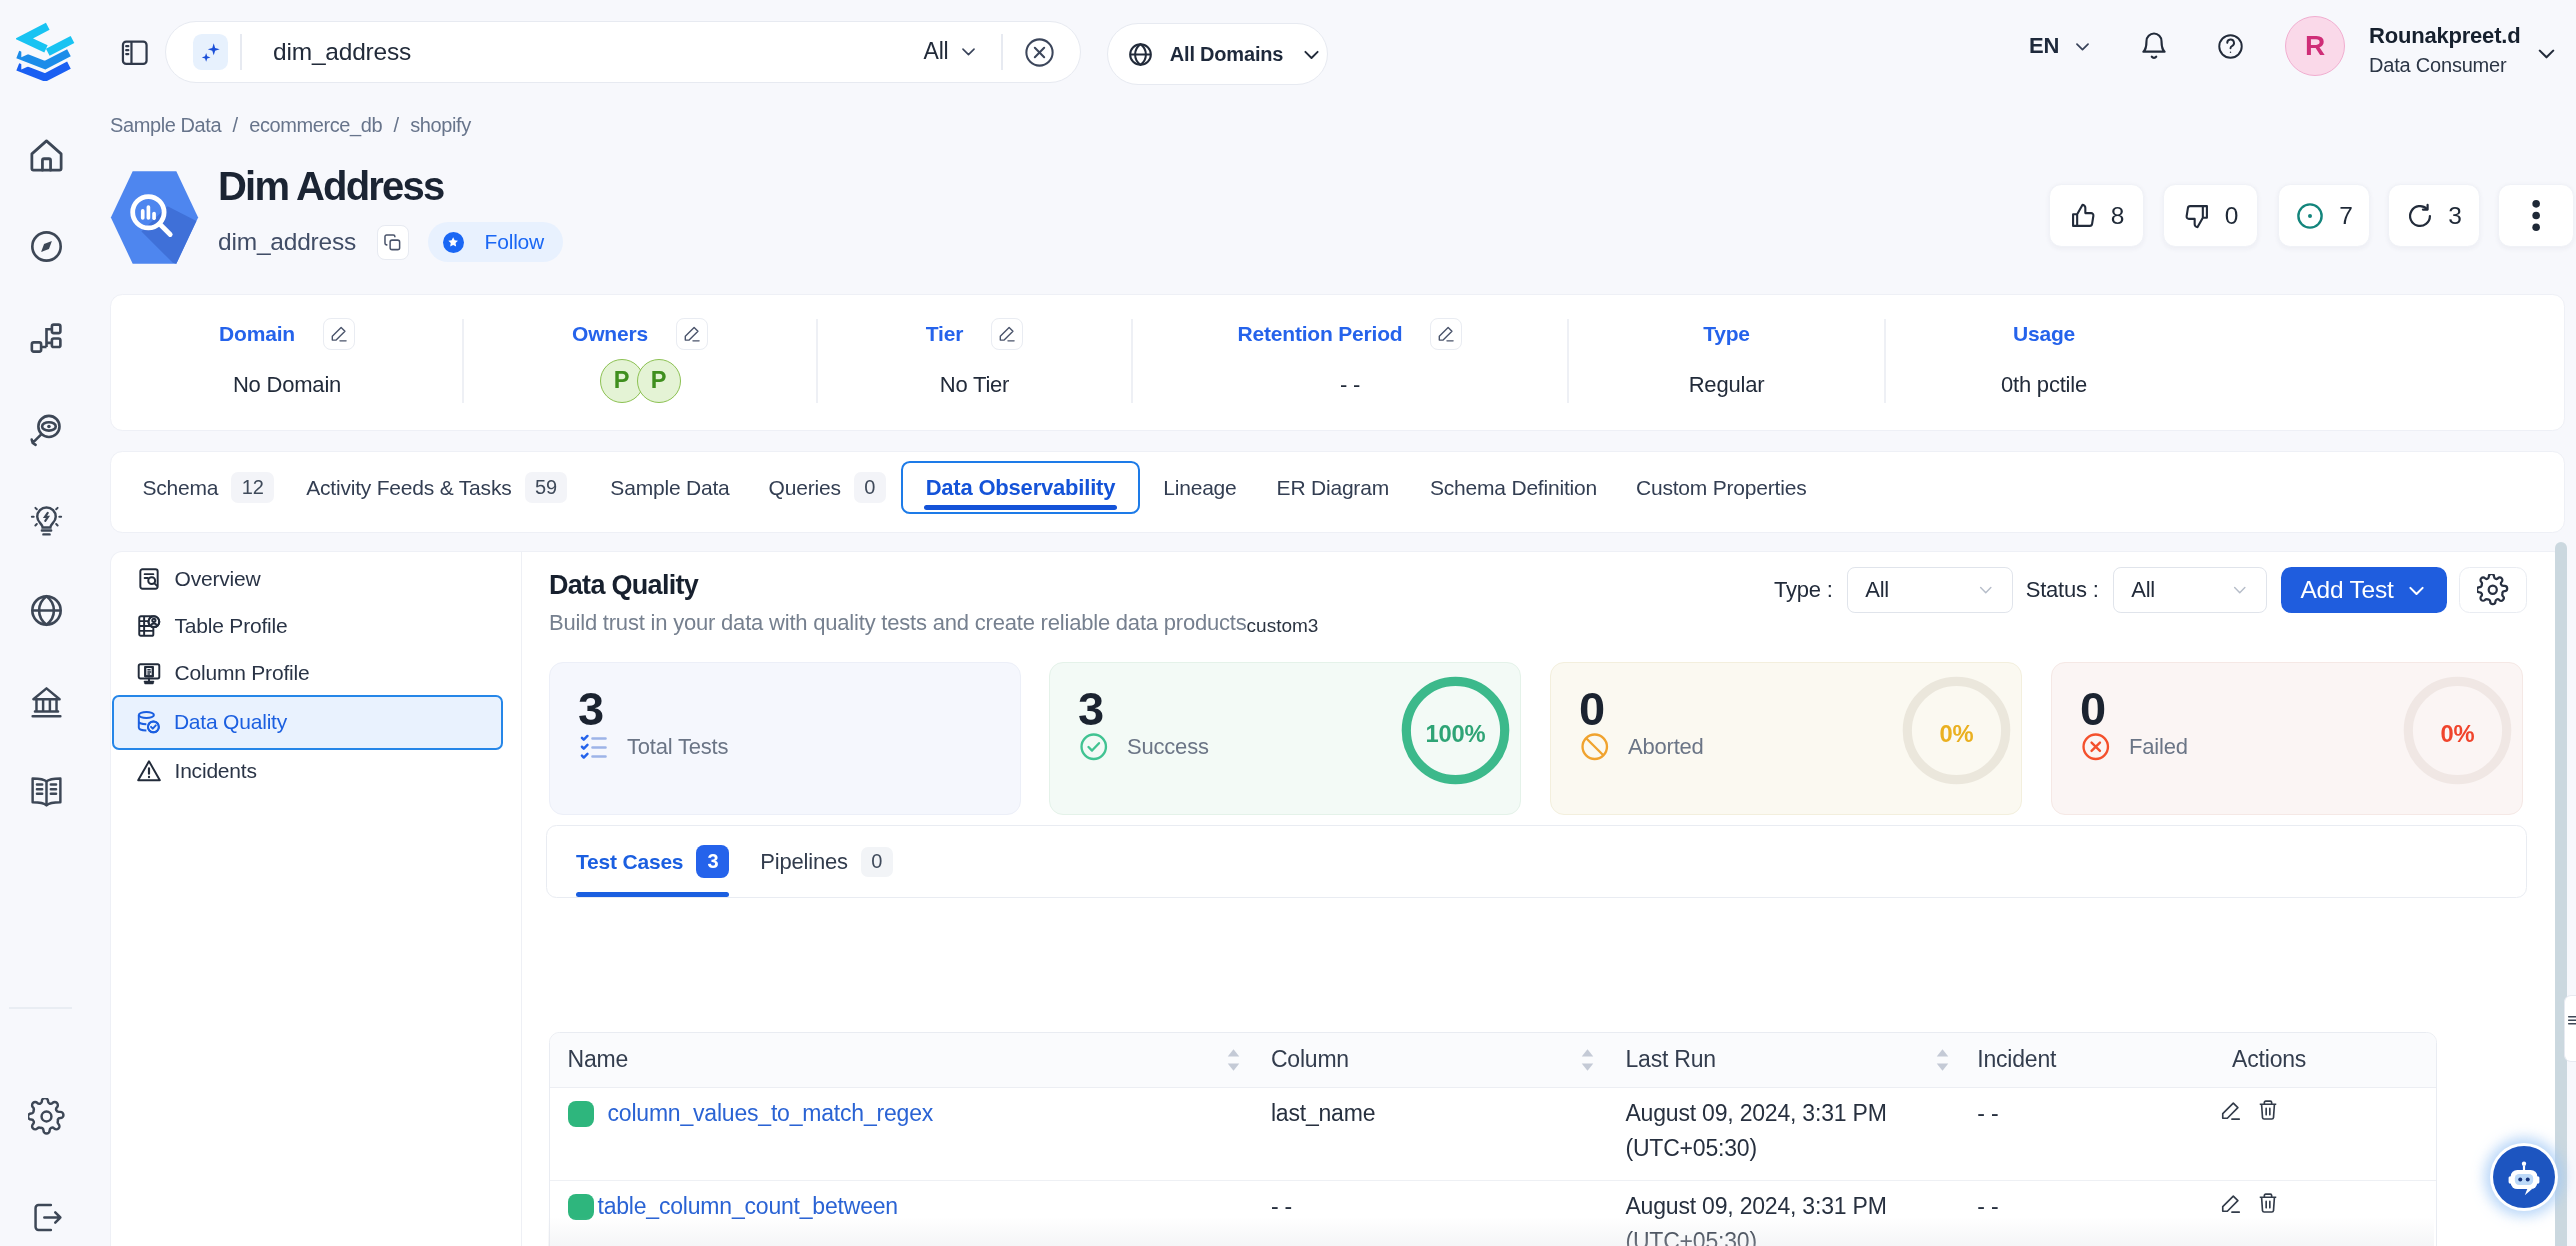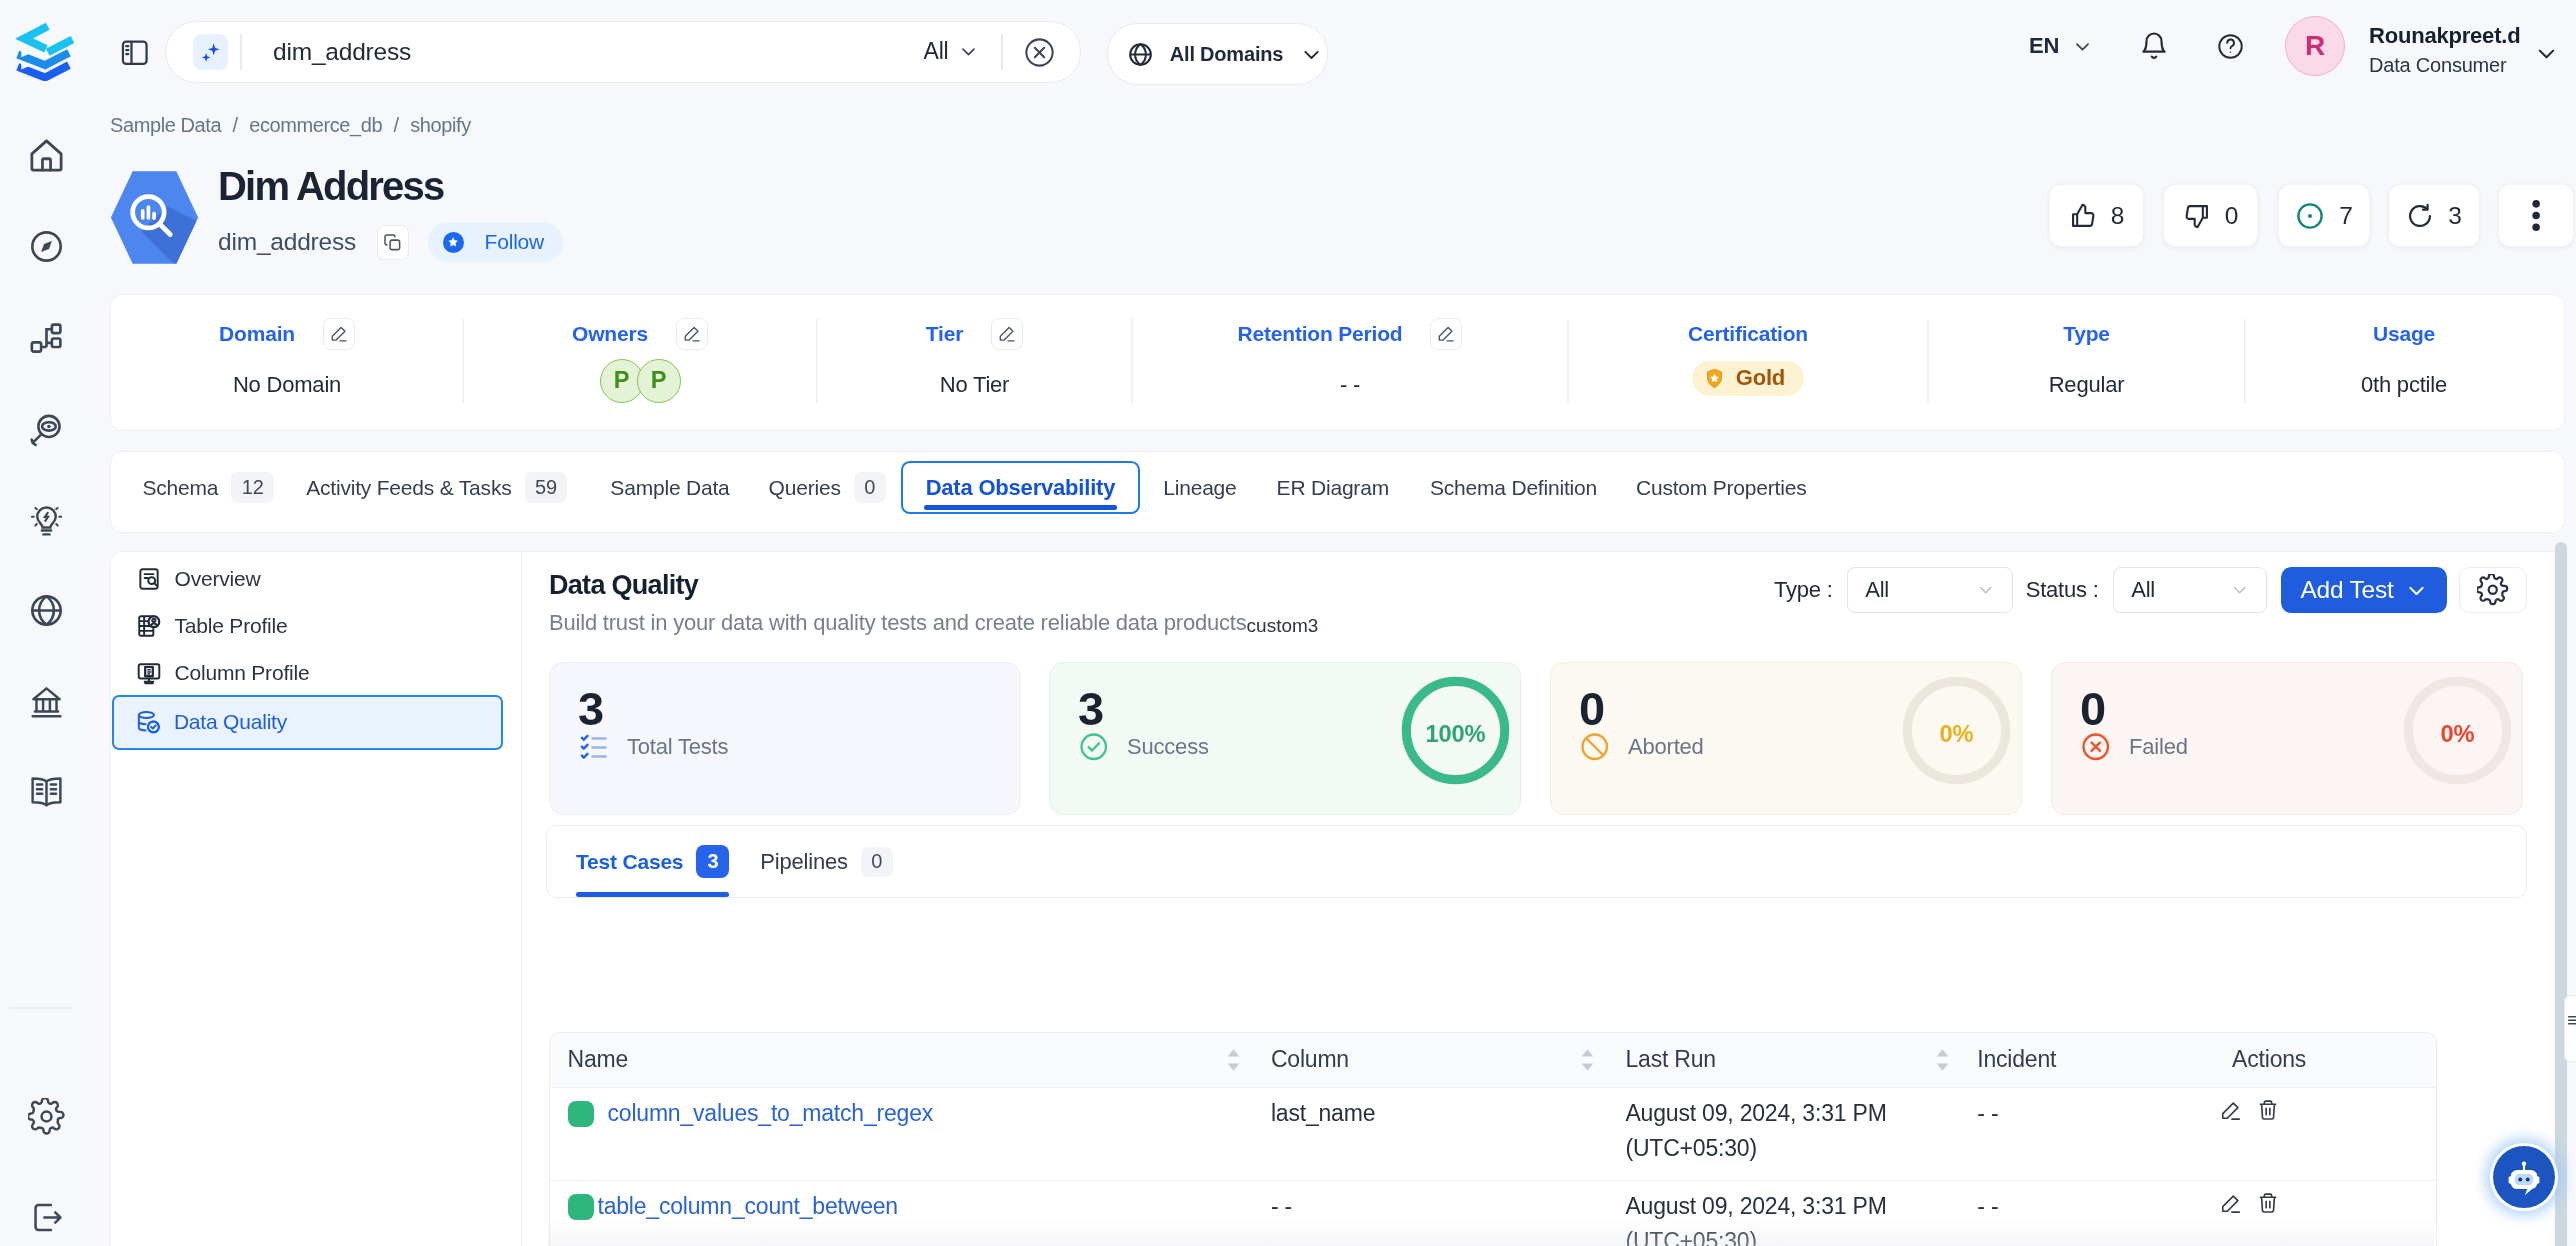--- a/index.html
+++ b/index.html
@@ -341,34 +341,20 @@
           <span class="lt">Retention Period</span>
           <span class="editbox">
             <svg width="18.4" height="18.4" viewBox="0 0 24 24" fill="none" stroke="#49536a" stroke-width="1.8" stroke-linejoin="round">
               <path d="M14.5 4.5 l5 5 L8 21 H3 v-5 Z"></path>
               <path d="M13 22 h8" stroke-linecap="round"></path>
             </svg>
           </span>
         </div>
     <div class="ival">- -</div>
   </div>
-  <div class="isec" style="width:360px;">
-    <div class="ilabel">
-          <span class="lt">Certification</span>
-        </div>
-    <div class="ival" style="margin-top:10.5px;">
-      <span style="display:flex;align-items:center;gap:10.5px;background:#fdf2d2;border-radius:17.5px;height:35px;padding:0 19px 0 12.3px;">
-        <svg width="21" height="21" viewBox="0 0 24 24">
-              <path d="M12 1.5 l8 3 v6 c0 5.5-3.4 9.4-8 12-4.6-2.6-8-6.5-8-12 v-6 Z" fill="#f2a81d" stroke="#d98f0f" stroke-width="1"></path>
-              <path d="M12 6.5 l1.6 3.2 3.5 0.5 -2.5 2.5 0.6 3.5 -3.2 -1.7 -3.2 1.7 0.6 -3.5 -2.5 -2.5 3.5 -0.5 Z" fill="#fff"></path>
-            </svg>
-        <span style="font-size:22px;font-weight:600;color:#a4540a;">Gold</span>
-      </span>
-    </div>
-  </div>
   <div class="isec" style="width:317px;">
     <div class="ilabel">
           <span class="lt">Type</span>
         </div>
     <div class="ival">Regular</div>
   </div>
   <div class="isec" style="width:318px;">
     <div class="ilabel">
           <span class="lt">Usage</span>
         </div>
@@ -422,20 +408,27 @@
         </div>
     <div class="mitem" id="mactive">
           <svg width="26" height="26" viewBox="0 0 24 24" fill="none" stroke="#1b5fe0" stroke-width="1.8">
             <ellipse cx="10.5" cy="5.5" rx="7" ry="2.8"></ellipse>
             <path d="M3.5 5.5 V17 c0 1.6 3.1 2.8 7 2.8 M3.5 11.2 c0 1.6 3.1 2.8 7 2.8"></path>
             <circle cx="17" cy="16.5" r="5" fill="#e9f2fe"></circle>
             <circle cx="17" cy="16.5" r="5"></circle>
             <path d="M14.8 16.5 l1.6 1.6 2.8 -3" stroke-linecap="round" stroke-linejoin="round"></path>
           </svg>
           <span class="mlabel">Data Quality</span>
+        </div>
+    <div class="mitem">
+          <svg width="26" height="26" viewBox="0 0 24 24" fill="none" stroke="#222b3a" stroke-width="1.8" stroke-linejoin="round">
+            <path d="M12 3 L22 20.5 H2 Z"></path>
+            <path d="M12 9.5 v5 M12 17.3 v0.5" stroke-linecap="round" stroke-width="2"></path>
+          </svg>
+          <span class="mlabel">Incidents</span>
         </div>
   </div>
 
   <div class="abs" id="dqhead">Data Quality</div>
   <div class="abs" id="dqdesc">Build trust in your data with quality tests and create reliable data products<span class="c3">custom3</span></div>
   <div id="filters">
     <span class="flabel">Type :</span>
     <span class="fselect" style="width:166px;margin-left:14px;">All <svg width="17.5" height="17.5" viewBox="0 0 24 24" fill="none" stroke="#b6bdc9" stroke-width="2" stroke-linecap="round" stroke-linejoin="round">
             <path d="M5 9 l7 7 7-7"></path>
           </svg></span>

